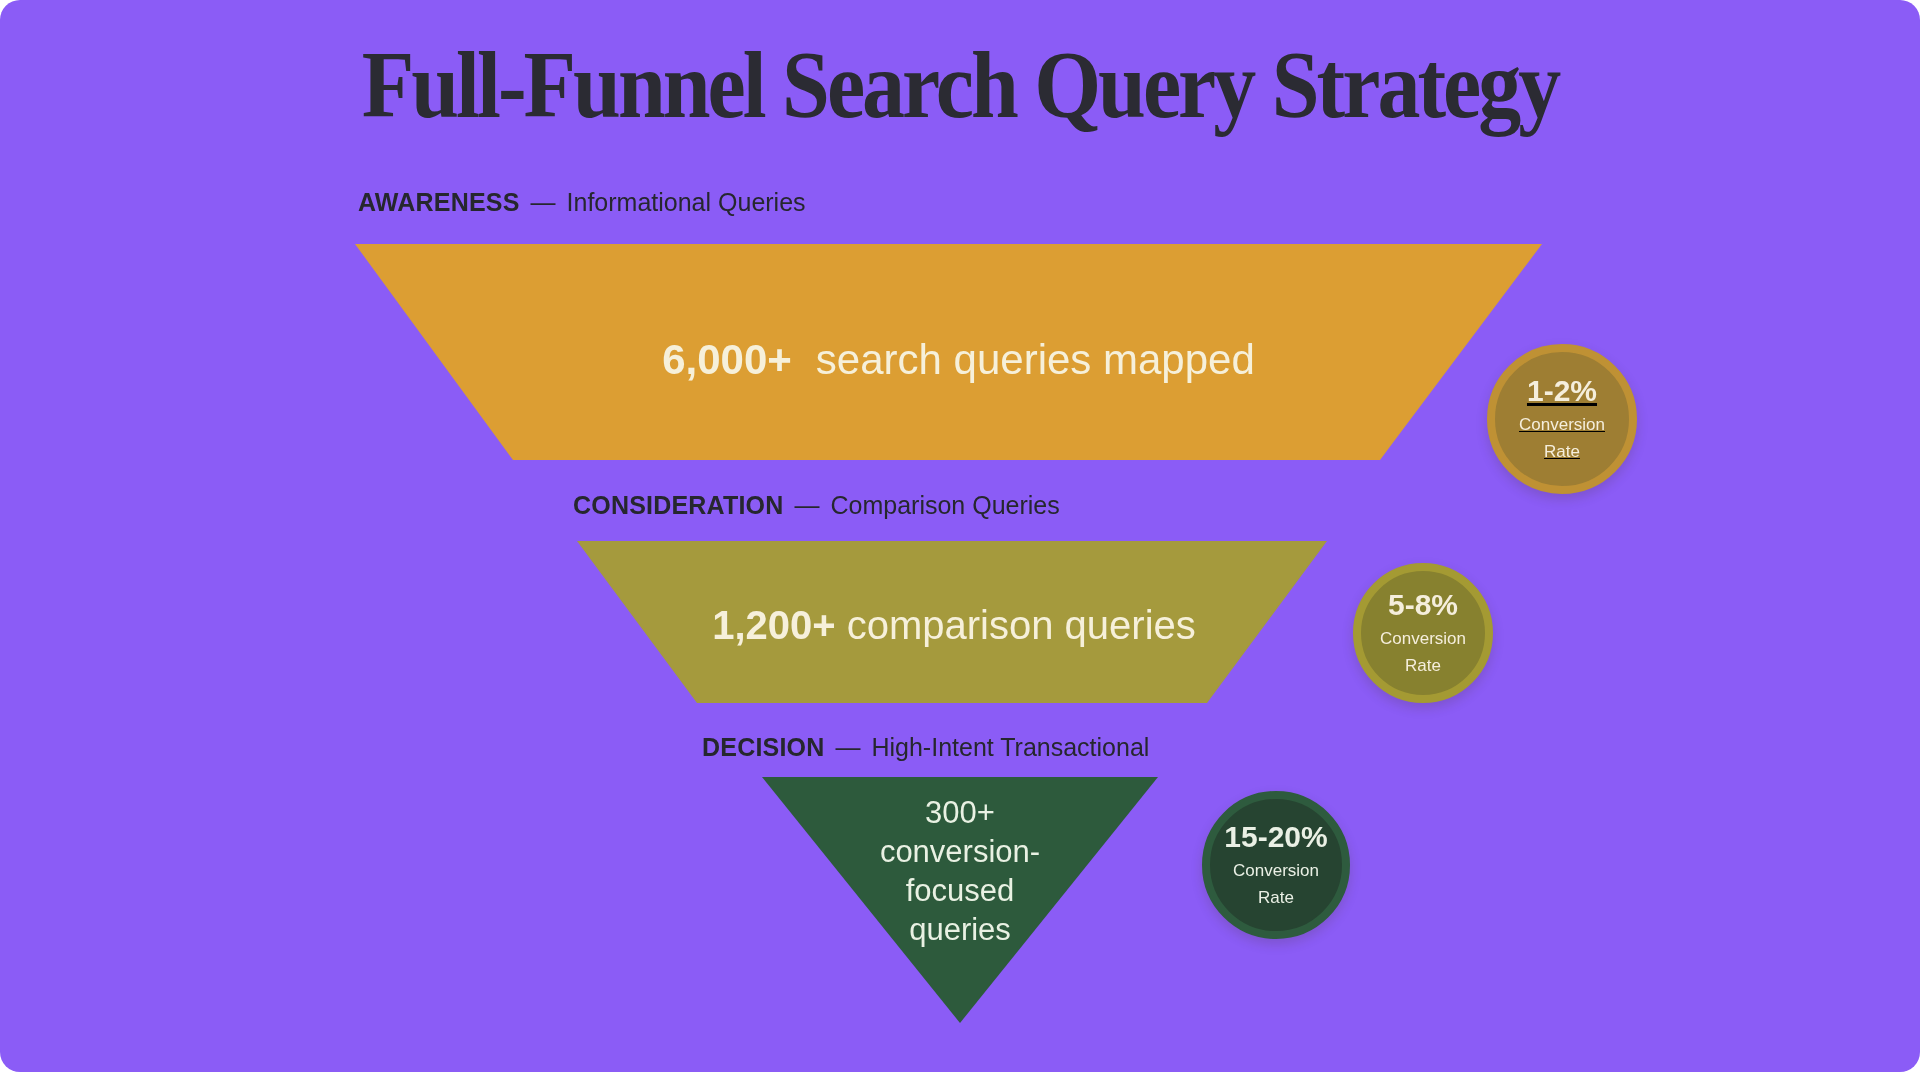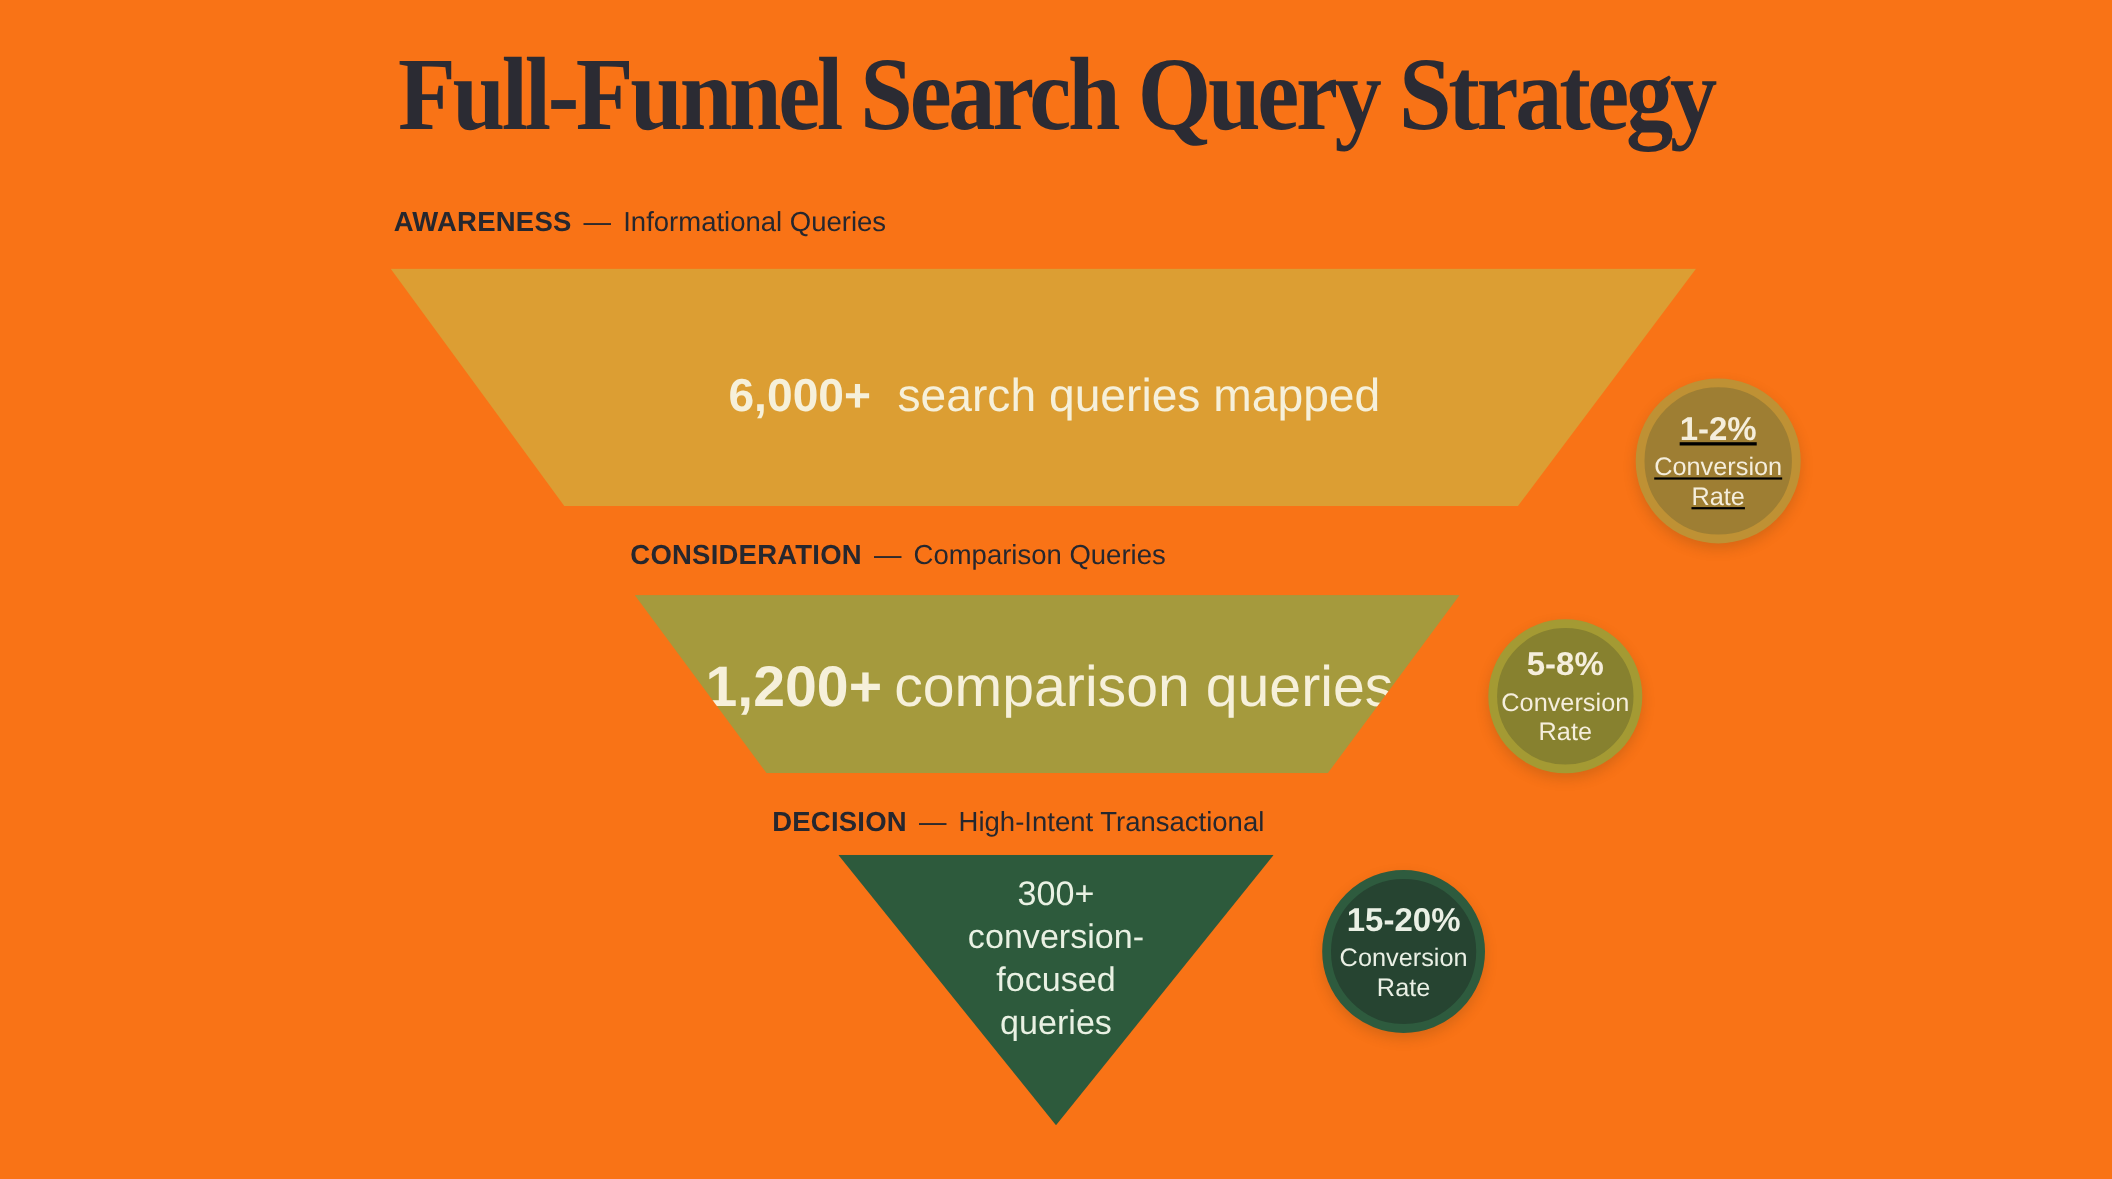--- a/index.html
+++ b/index.html
@@ -63,21 +63,21 @@
     align-items: flex-start;
   }
 
   .value-line {
     display: flex;
     gap: 11px;
     color: #F6F0DA;
     white-space: nowrap;
   }
   .shape-awareness .value-line { font-size: 42px; transform: translate(10px, 8px); gap: 24px; }
-  .shape-consideration .value-line { font-size: 52px; transform: translate(2px, 3px); }
+  .shape-consideration .value-line { font-size: 40px; transform: translate(2px, 3px); }
   .value-emphasis { font-weight: 700; }
   .value-rest { font-weight: 400; }
 
   .triangle-text {
     padding-top: 16px;
     text-align: center;
     font-size: 31px;
     line-height: 39px;
     font-weight: 400;
     color: #E9F1E3;
@@ -98,32 +98,32 @@
   .badge-decision      { left: 1202px; top: 791px; width: 148px; height: 148px; border: 8px solid; }
 
   .badge-rate {
     font-size: 30px;
     font-weight: 700;
     line-height: 34px;
     margin-bottom: 3px;
     color: #F5EEDC;
   }
   .badge-caption {
-    font-size: 23px;
+    font-size: 17px;
     font-weight: 400;
     line-height: 27px;
     color: #F5EEDC;
   }
   .badge-decision .badge-rate,
   .badge-decision .badge-caption { color: #EAF0E5; }
 </style>
 </head>
 <body>
 
-<div class="canvas" style="background: #f97316;">
+<div class="canvas" style="background: #8b5cf6; border-radius: 20px;">
 
   <h1 class="page-title" style="color: rgb(43, 43, 51);">Full-Funnel Search Query Strategy</h1>
 
   <div class="stage-label" style="left: 358px; top: 188px;">
     <span class="stage-name" style="color: rgb(38, 39, 46);">AWARENESS</span>
     <span class="stage-dash">—</span>
     <span class="stage-descriptor">Informational Queries</span>
   </div>
 
   <div class="funnel-shape shape-awareness" style="background: rgb(220, 158, 51);">

